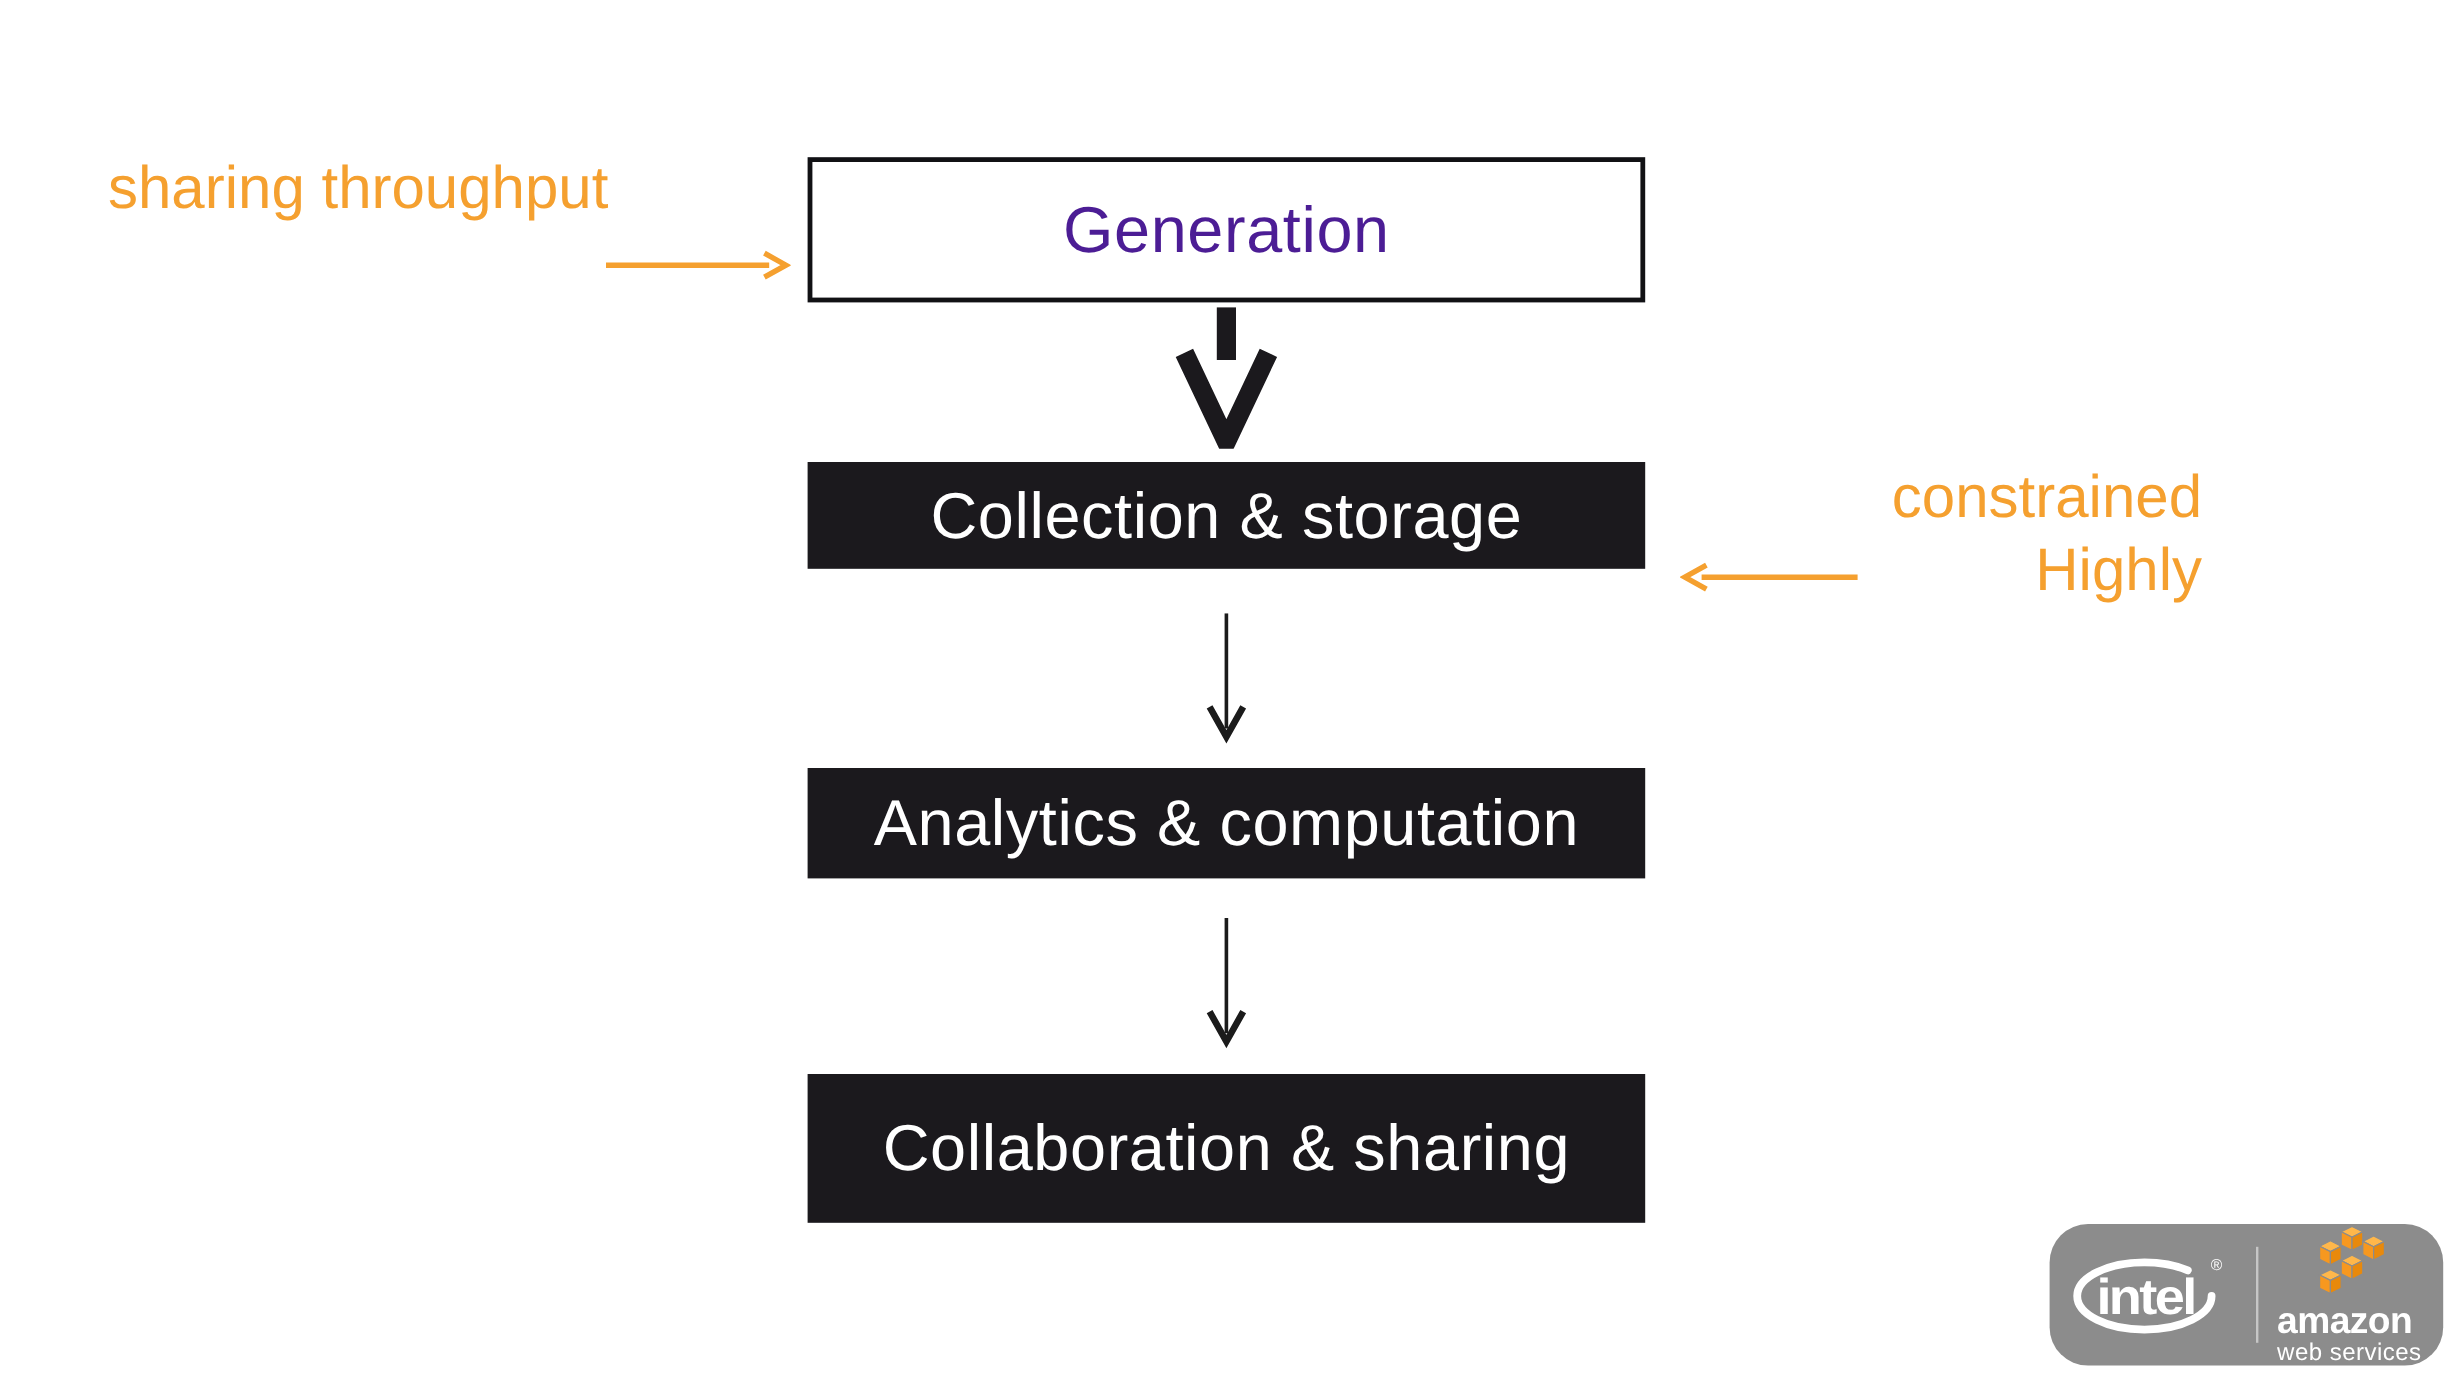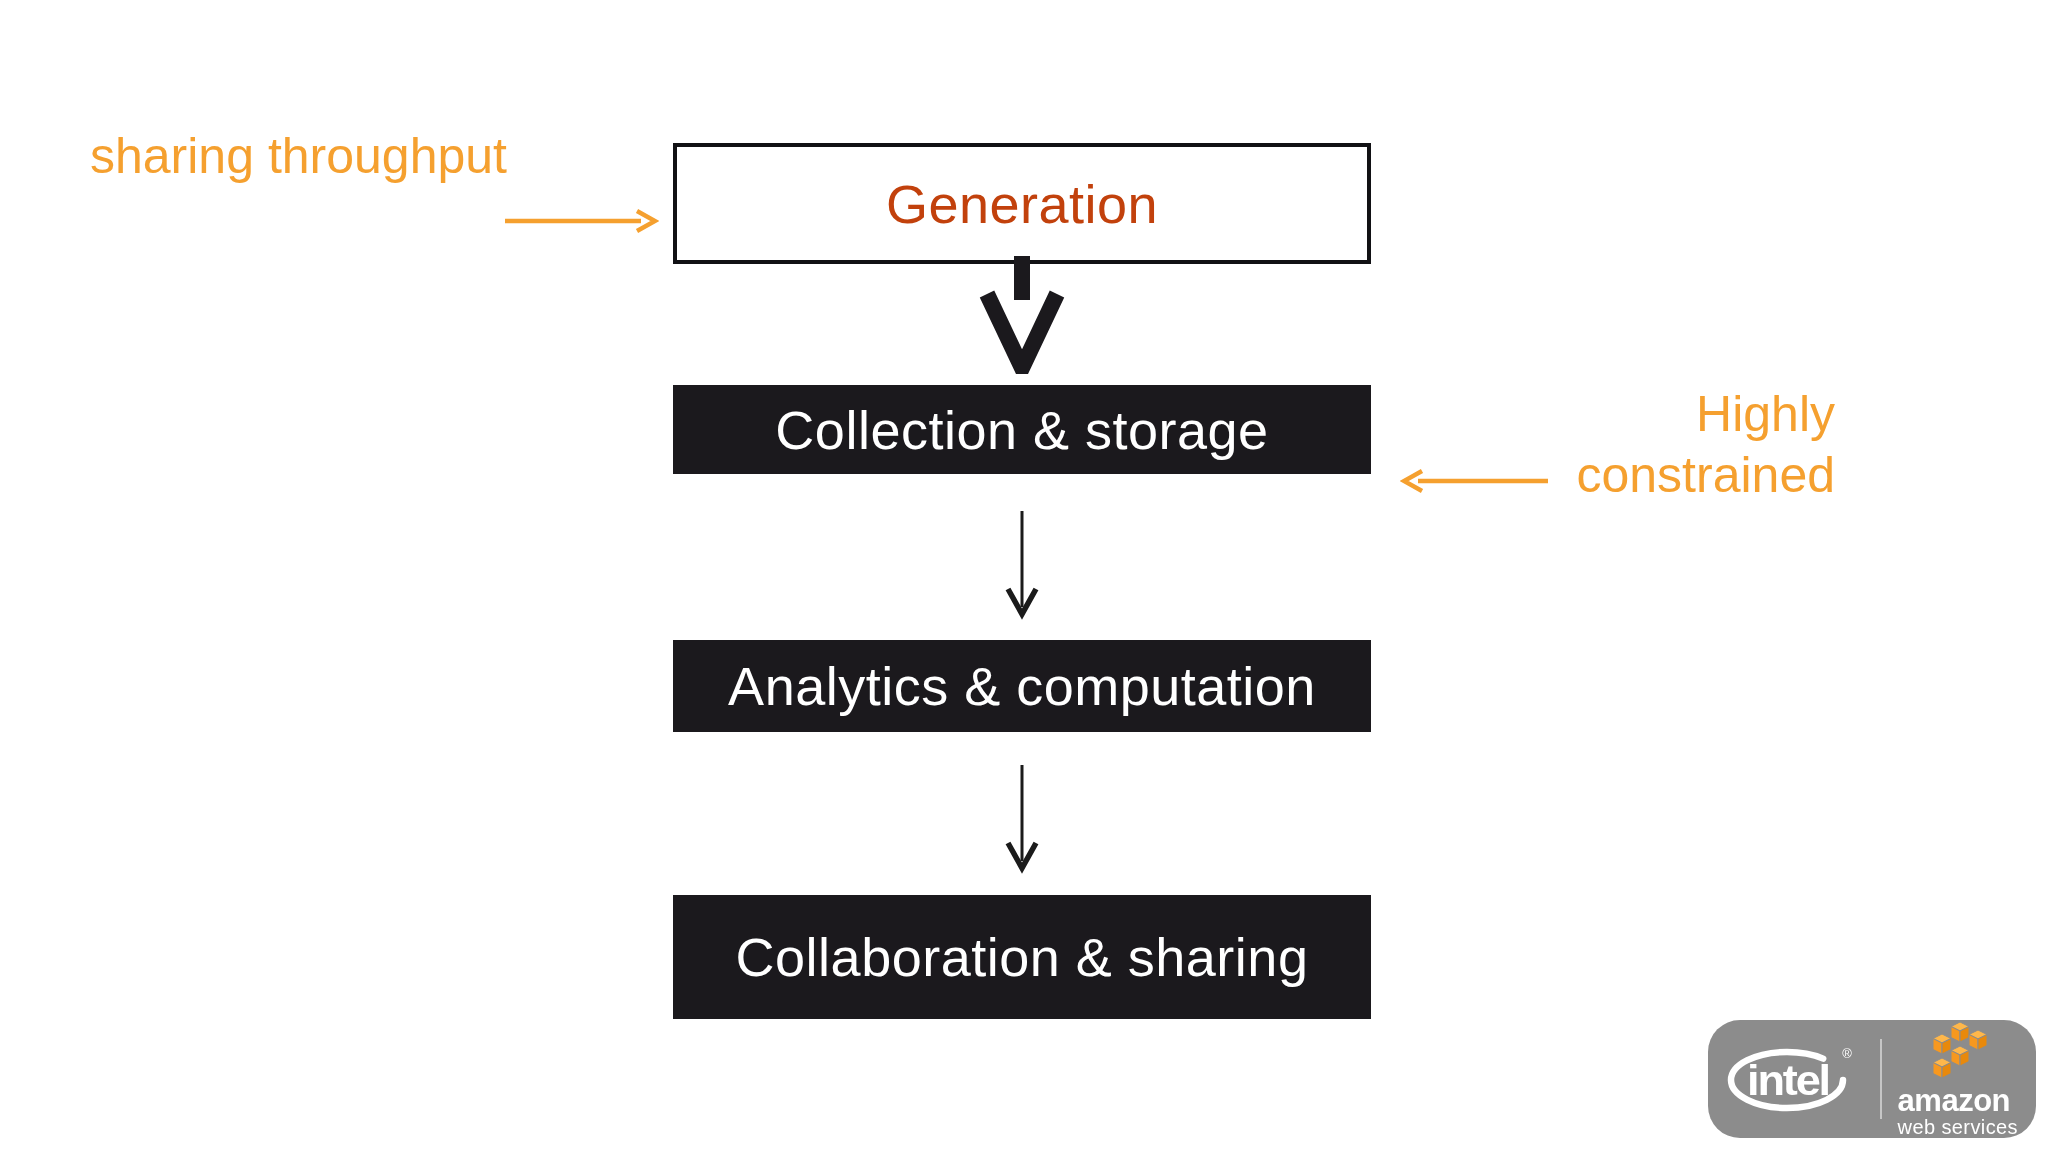--- a/index.html
+++ b/index.html
@@ -6,21 +6,21 @@
   .slide{
     position:relative;width:2048px;height:1152px;background:#ffffff;overflow:hidden;
     font-family:"Liberation Sans","DejaVu Sans",sans-serif;
   }
   
   .flow-box{
     position:absolute;left:673px;width:698px;box-sizing:border-box;
     display:flex;align-items:center;justify-content:center;
     font-size:54px;letter-spacing:.5px;white-space:nowrap;
   }
-  .flow-box.outline{top:131px;height:121px;background:#ffffff;border:4px solid #111114;color:#c2410c;margin-top:12px;}
+  .flow-box.outline{top:131px;height:121px;background:#ffffff;border:4px solid #111114;color:#4c1d95;}
   .flow-box.solid{background:#1b191d;color:#ffffff;}
   .flow-box.collection{top:385px;height:89px;}
   .flow-box.analytics{top:640px;height:92px;}
   .flow-box.collaboration{top:895px;height:124px;}
   
   .svg-abs{position:absolute;display:block;}
   .big-arrow{left:979px;top:256px;}
   .thin-arrow-1{left:998px;top:511px;}
   .thin-arrow-2{left:998px;top:765px;}
   
@@ -51,22 +51,22 @@
 
   <div class="annotation left-note">
     <div>sharing throughput</div>
   </div>
   <svg class="svg-abs left-annot-arrow" width="156" height="30" viewBox="0 0 156 30">
     <line x1="2" y1="15" x2="138" y2="15" stroke="#f5a02f" stroke-width="4.5"></line>
     <polyline points="134,5 152,15 134,25" fill="none" stroke="#f5a02f" stroke-width="4.5" stroke-linejoin="miter"></polyline>
   </svg>
 
   <div class="annotation right-note">
+    <div>constrained</div>
     <div>Highly</div>
-    <div>constrained</div>
   </div>
   <svg class="svg-abs right-annot-arrow" width="150" height="30" viewBox="0 0 150 30">
     <line x1="18" y1="15" x2="148" y2="15" stroke="#f5a02f" stroke-width="4.5"></line>
     <polyline points="22,5 4,15 22,25" fill="none" stroke="#f5a02f" stroke-width="4.5" stroke-linejoin="miter"></polyline>
   </svg>
 
   <div class="flow-box outline">
     <span>Generation</span>
   </div>
 

